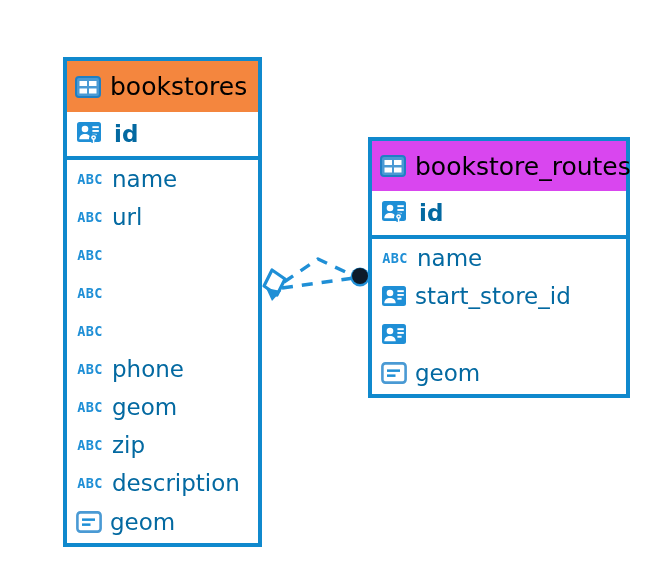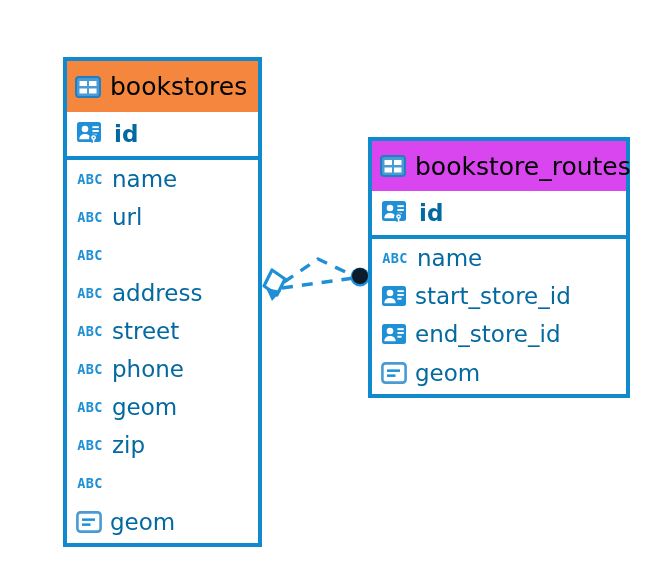--- a/index.html
+++ b/index.html
@@ -83,27 +83,25 @@
     </div>
     <div class="field-row" style="height:38px;">
       <svg class="abc-ico" viewBox="0 0 28 20">
         <text x="14" y="15" text-anchor="middle" fill="#1f8fd6" font-family="'DejaVu Sans Mono','Liberation Mono',monospace" font-size="13.5" font-weight="bold" letter-spacing="0.4">ABC</text>
       </svg>
     </div>
     <div class="field-row" style="height:38px;">
       <svg class="abc-ico" viewBox="0 0 28 20">
         <text x="14" y="15" text-anchor="middle" fill="#1f8fd6" font-family="'DejaVu Sans Mono','Liberation Mono',monospace" font-size="13.5" font-weight="bold" letter-spacing="0.4">ABC</text>
       </svg>
-      <span class="f-label">address</span>
-    </div>
-    <div class="field-row" style="height:38px;">
-      <svg class="abc-ico" viewBox="0 0 28 20">
-        <text x="14" y="15" text-anchor="middle" fill="#1f8fd6" font-family="'DejaVu Sans Mono','Liberation Mono',monospace" font-size="13.5" font-weight="bold" letter-spacing="0.4">ABC</text>
-      </svg>
-      <span class="f-label">street</span>
+    </div>
+    <div class="field-row" style="height:38px;">
+      <svg class="abc-ico" viewBox="0 0 28 20">
+        <text x="14" y="15" text-anchor="middle" fill="#1f8fd6" font-family="'DejaVu Sans Mono','Liberation Mono',monospace" font-size="13.5" font-weight="bold" letter-spacing="0.4">ABC</text>
+      </svg>
     </div>
     <div class="field-row" style="height:38px;">
       <svg class="abc-ico" viewBox="0 0 28 20">
         <text x="14" y="15" text-anchor="middle" fill="#1f8fd6" font-family="'DejaVu Sans Mono','Liberation Mono',monospace" font-size="13.5" font-weight="bold" letter-spacing="0.4">ABC</text>
       </svg>
       <span class="f-label">phone</span>
     </div>
     <div class="field-row" style="height:38px;">
       <svg class="abc-ico" viewBox="0 0 28 20">
         <text x="14" y="15" text-anchor="middle" fill="#1f8fd6" font-family="'DejaVu Sans Mono','Liberation Mono',monospace" font-size="13.5" font-weight="bold" letter-spacing="0.4">ABC</text>
@@ -113,20 +111,21 @@
     <div class="field-row" style="height:38px;">
       <svg class="abc-ico" viewBox="0 0 28 20">
         <text x="14" y="15" text-anchor="middle" fill="#1f8fd6" font-family="'DejaVu Sans Mono','Liberation Mono',monospace" font-size="13.5" font-weight="bold" letter-spacing="0.4">ABC</text>
       </svg>
       <span class="f-label">zip</span>
     </div>
     <div class="field-row" style="height:38px;">
       <svg class="abc-ico" viewBox="0 0 28 20">
         <text x="14" y="15" text-anchor="middle" fill="#1f8fd6" font-family="'DejaVu Sans Mono','Liberation Mono',monospace" font-size="13.5" font-weight="bold" letter-spacing="0.4">ABC</text>
       </svg>
+      <span class="f-label">description</span>
     </div>
     <div class="field-row" style="height:40px;">
       <svg class="ico" width="26" height="22" viewBox="0 0 26 22">
         <rect x="1.4" y="1.4" width="23.2" height="19.2" rx="3" ry="3" fill="#ffffff" stroke="#4a9ad4" stroke-width="2.6"></rect>
         <rect x="6" y="7.4" width="13" height="2.5" fill="#1f8fd6"></rect>
         <rect x="6" y="12.4" width="8.5" height="2.5" fill="#1f8fd6"></rect>
       </svg>
       <span class="f-label">geom</span>
     </div>
   </div>
@@ -185,21 +184,20 @@
 
     <div class="field-row" style="height:38px;">
       <svg class="ico" width="26" height="22" viewBox="0 0 26 22">
         <rect x="1" y="1" width="24" height="20" rx="2.5" fill="#1f8fd6"></rect>
         <circle cx="9" cy="8" r="3.3" fill="#ffffff"></circle>
         <path d="M3.3 18.2c0-3.4 2.6-5.2 5.7-5.2s5.7 1.8 5.7 5.2z" fill="#ffffff"></path>
         <rect x="16.4" y="5.2" width="6.4" height="1.9" fill="#ffffff"></rect>
         <rect x="16.4" y="9.0" width="6.4" height="1.9" fill="#ffffff"></rect>
         <rect x="16.4" y="12.8" width="4.2" height="1.9" fill="#ffffff"></rect>
       </svg>
-      <span class="f-label">end_store_id</span>
     </div>
 
     <div class="field-row" style="height:40px;">
       <svg class="ico" width="26" height="22" viewBox="0 0 26 22">
         <rect x="1.4" y="1.4" width="23.2" height="19.2" rx="3" ry="3" fill="#ffffff" stroke="#4a9ad4" stroke-width="2.6"></rect>
         <rect x="6" y="7.4" width="13" height="2.5" fill="#1f8fd6"></rect>
         <rect x="6" y="12.4" width="8.5" height="2.5" fill="#1f8fd6"></rect>
       </svg>
       <span class="f-label">geom</span>
     </div>

